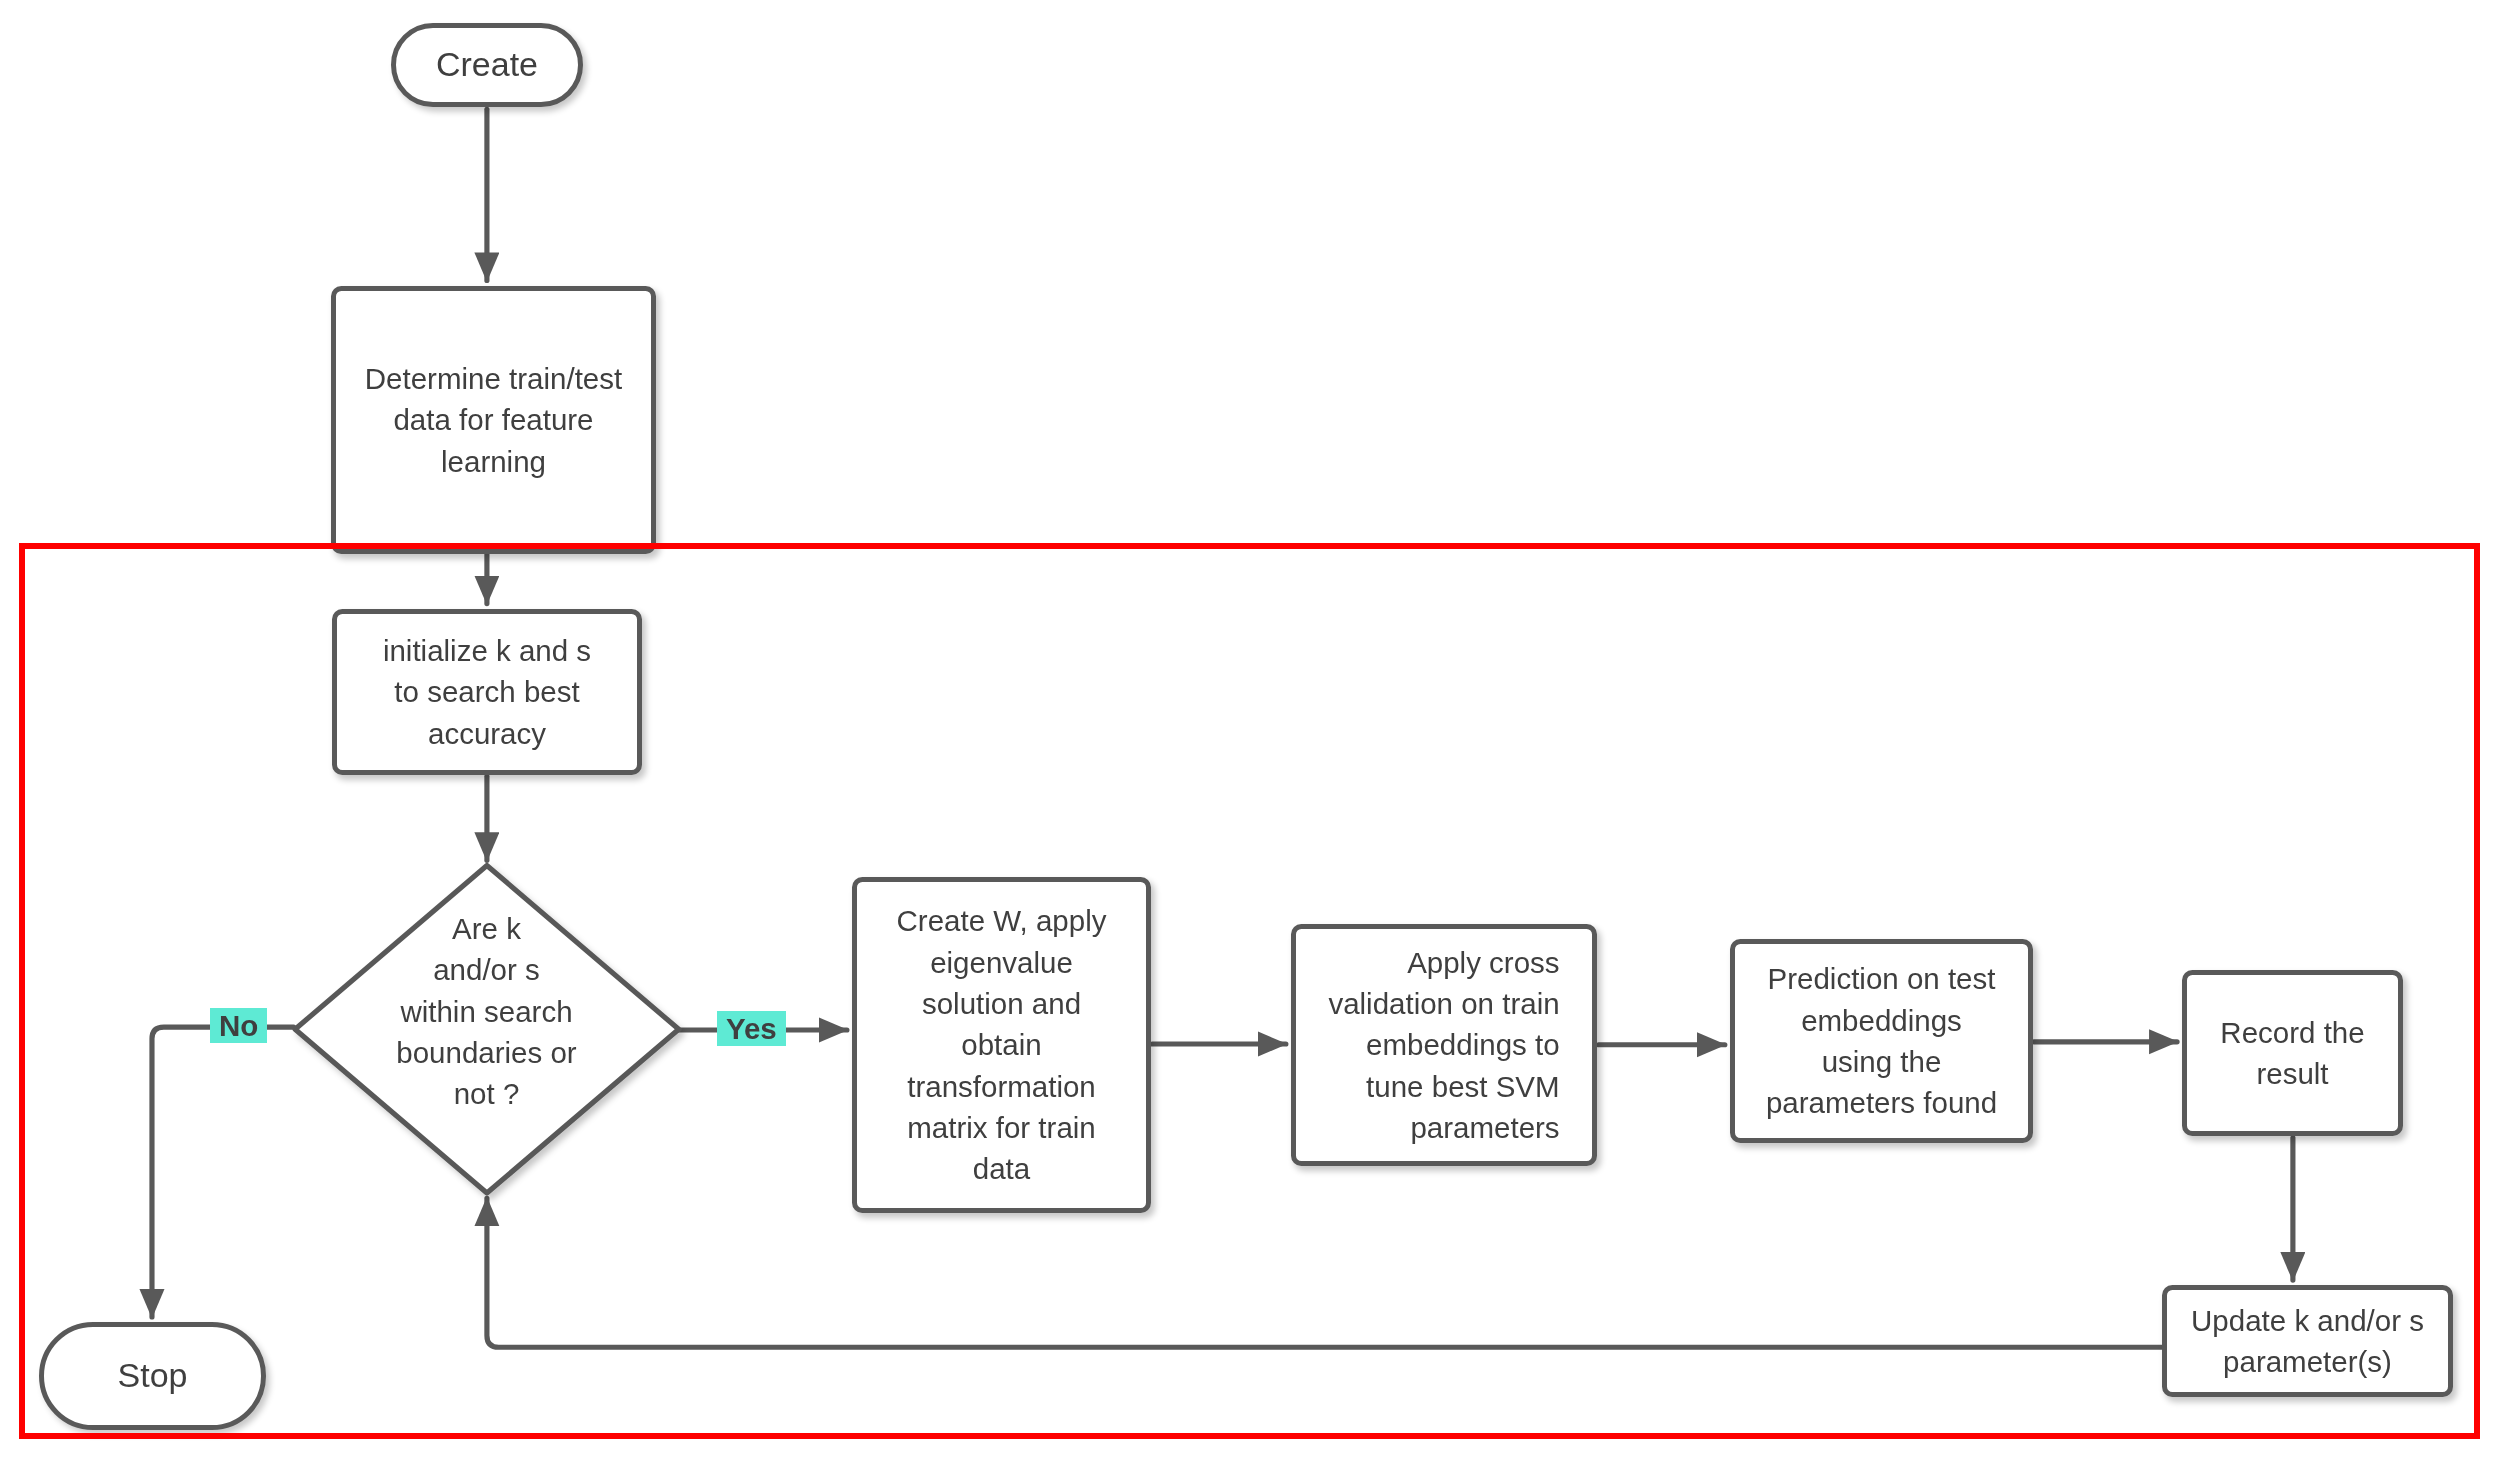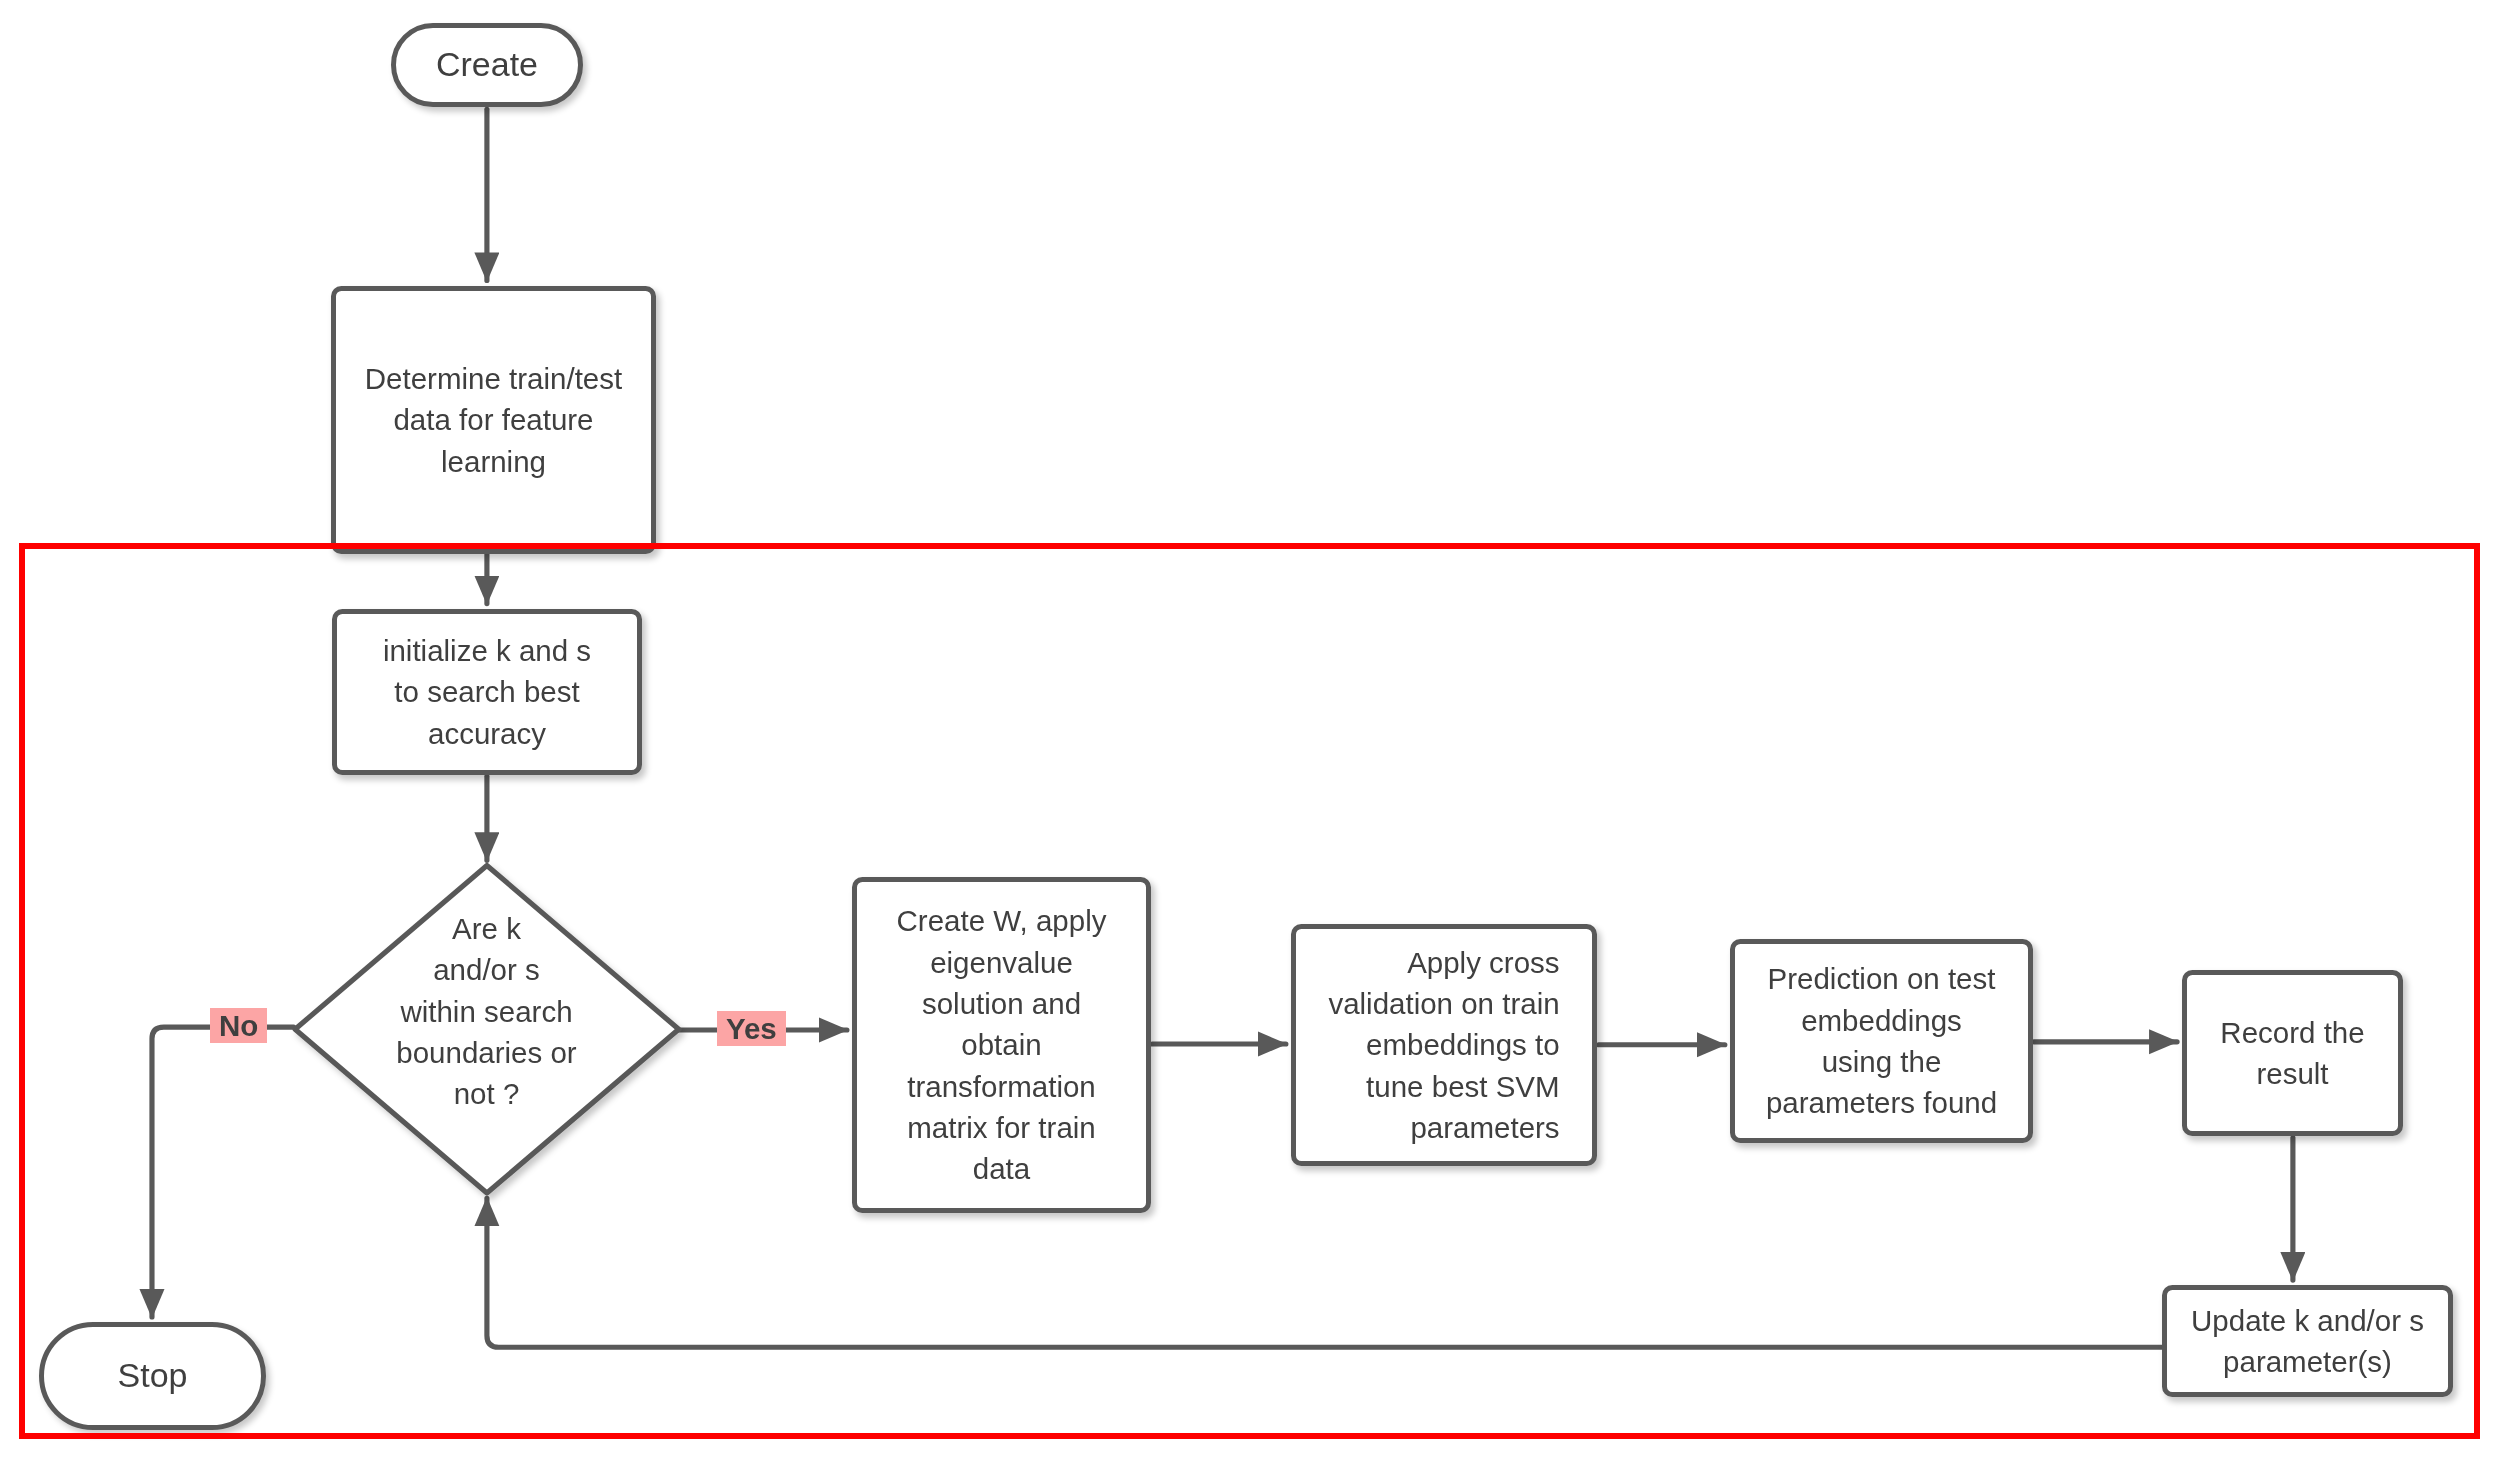--- a/index.html
+++ b/index.html
@@ -23,21 +23,21 @@
   #n-crossval   {left:1291px;top:924px; width:306px; height:242px;text-align:right;}
   #n-predict    {left:1730px;top:939px; width:303px; height:204px;}
   #n-record     {left:2182px;top:970px; width:221px; height:166px;}
   #n-update     {left:2162px;top:1285px; width:291px; height:112px;}
   #n-stop       {left:39px;  top:1322px; width:227px; height:108px;}
 
   .decision-text{position:absolute;z-index:2;left:339px;top:908px;width:295px;height:243px;
         display:flex;align-items:flex-start;justify-content:center;text-align:center;
         color:#3f3f3f;font-size:29.5px;line-height:1.4;white-space:pre-line;}
 
-  .edge-label{position:absolute;z-index:4;background:#fca5a5;color:#3f3f3f;
+  .edge-label{position:absolute;z-index:4;background:#5eead4;color:#3f3f3f;
         font-size:29.5px;font-weight:bold;padding:0 8.9px;line-height:35px;}
   #lbl-yes{left:717px;top:1011px;}
   #lbl-no {left:210px;top:1008px;}
 
   .red-frame{position:absolute;z-index:5;left:19px;top:543px;width:2461px;height:896px;
         border:6.6px solid #fe0000;box-sizing:border-box;pointer-events:none;background:transparent;}
 </style>
 </head>
 <body>
 

